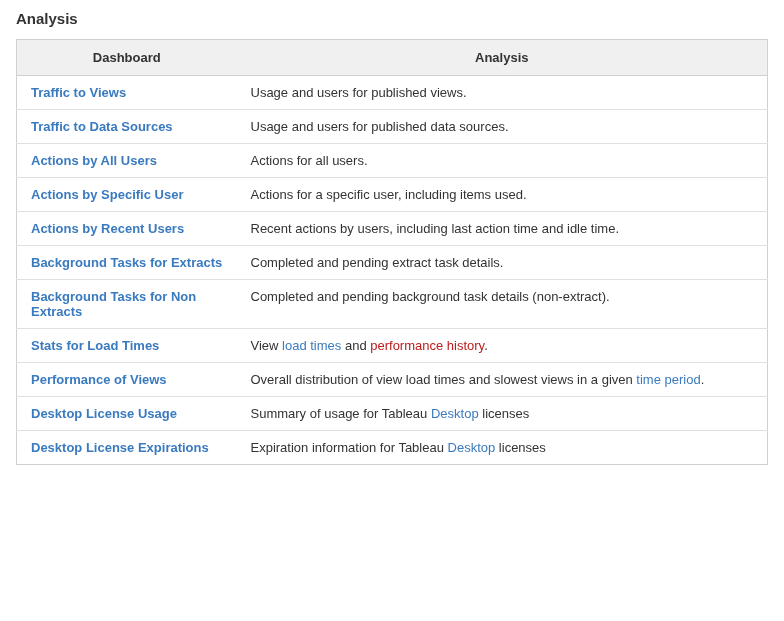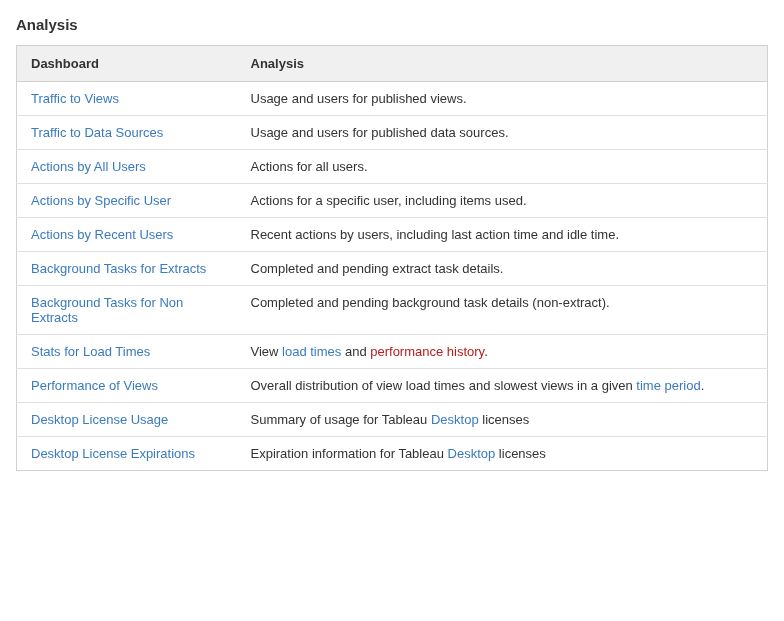--- a/index.html
+++ b/index.html
@@ -9,59 +9,60 @@
     }
     body {
       font-family: Arial, sans-serif;
       font-size: 13px;
       background: #fff;
       color: #333;
       width: 784px;
       min-height: 621px;
     }
     .page-container {
-      padding: 16px 16px;
+      padding: 10px 16px;
     }
     .page-title {
       font-size: 15px;
       font-weight: bold;
       color: #333;
       margin-bottom: 12px;
     }
     .analysis-table {
       width: 100%;
       border-collapse: collapse;
       border: 1px solid #d0d0d0;
     }
     .analysis-table thead tr {
       background-color: #f0f0f0;
     }
     .analysis-table thead th {
       padding: 10px 14px;
-      text-align: left;
+      text-align: center;
       font-weight: bold;
       font-size: 13px;
       color: #333;
       border-bottom: 1px solid #d0d0d0;
       margin-left: 23px;
     }
     .analysis-table tbody tr {
       border-bottom: 1px solid #e0e0e0;
     }
     .analysis-table tbody tr:last-child {
       border-bottom: none;
     }
     .analysis-table tbody td {
       padding: 9px 14px;
       vertical-align: top;
       font-size: 13px;
     }
     .analysis-table tbody td:first-child {
       width: 220px;
       min-width: 200px;
+      font-weight: bold;
     }
     .dashboard-link {
       color: #3a7abf;
       text-decoration: none;
       cursor: pointer;
     }
     .analysis-text {
       color: #333;
     }
     .analysis-text .link-word {

